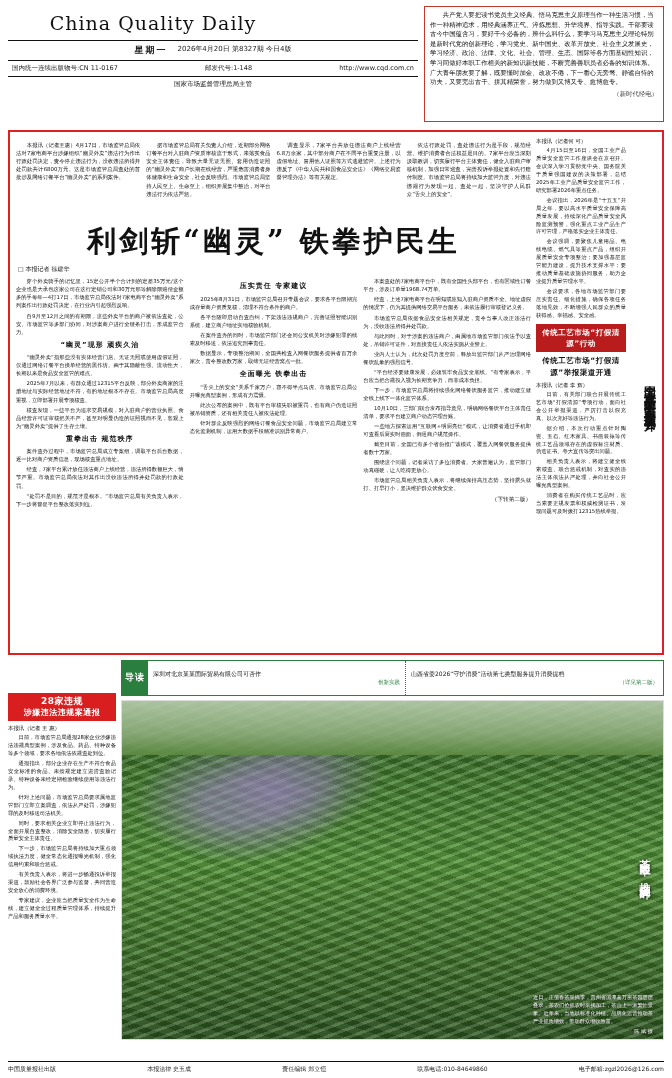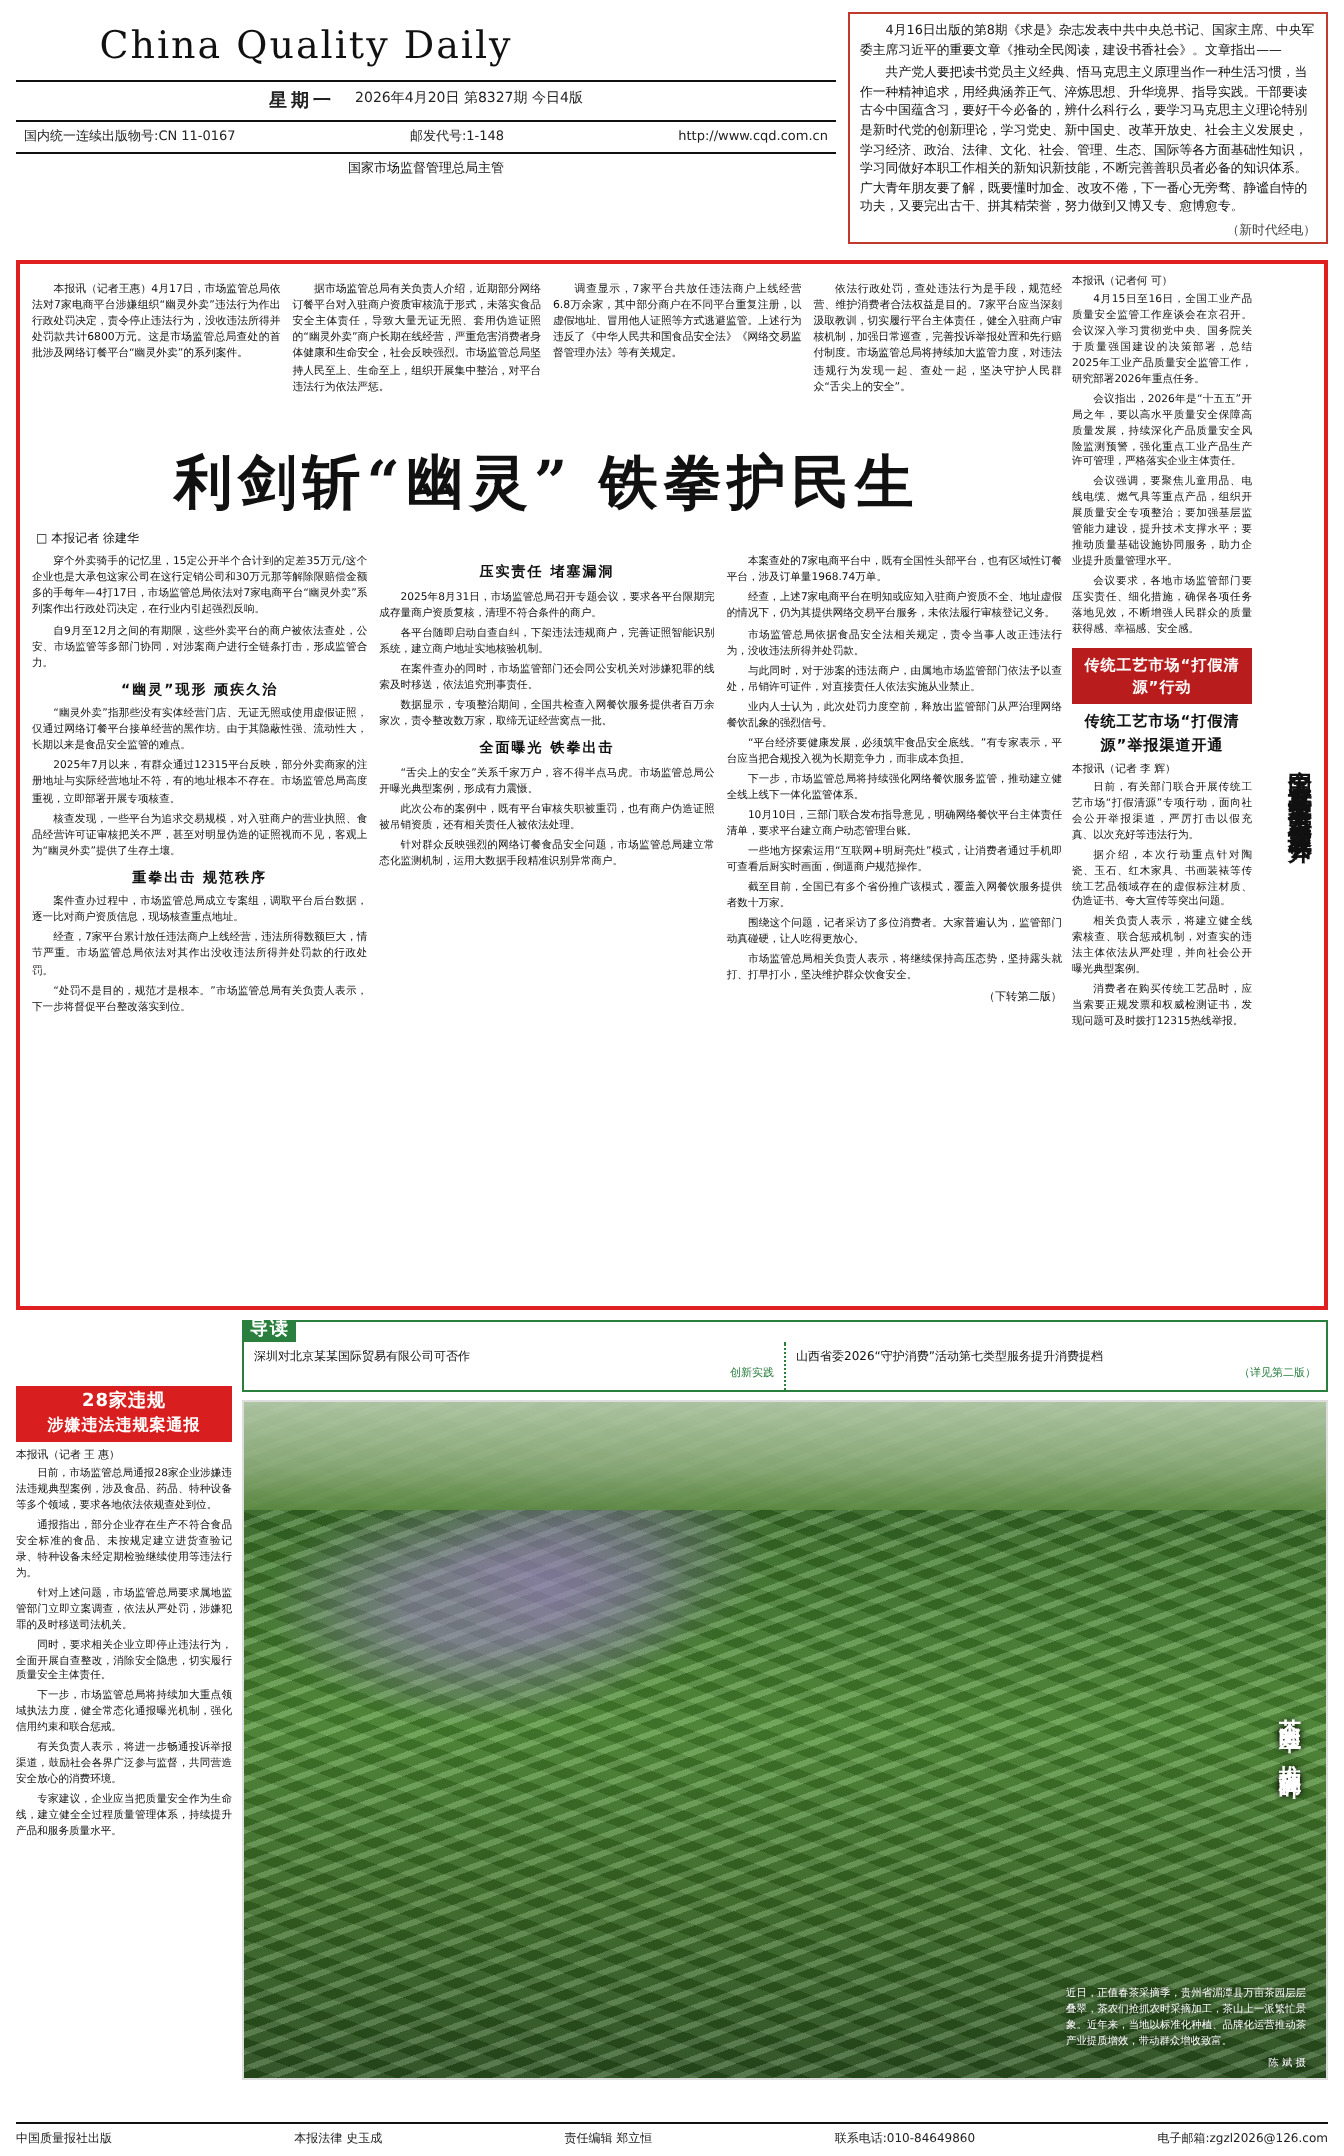--- a/index.html
+++ b/index.html
@@ -279,21 +279,20 @@
   .ll-title small { display: block; font-size: 8px; }
   .lower-left p { margin: 0 0 2px 0; text-indent: 2em; }
   .ll-src { font-size: 5.4px; margin: 3px 0 2px 0; }
 
   .lower-right { flex: 1; display: flex; flex-direction: column; }
   .guide {
     display: flex;
     border: 1px solid #2a7f3f;
     height: 36px;
     margin-bottom: 4px;
-    flex-direction: column;
   }
   .guide-label {
     width: 26px;
     background: #2a7f3f;
     color: #fff;
     font-size: 9px;
     font-weight: bold;
     display: flex;
     flex-direction: column;
     align-items: center;
@@ -391,21 +390,20 @@
       </div>
       <div class="mast-meta2">
         <span>国内统一连续出版物号:CN 11-0167</span>
         <span>邮发代号:1-148</span>
         <span>http://www.cqd.com.cn</span>
       </div>
       <div class="mast-meta3">国家市场监督管理总局主管</div>
     </div>
 
     <div class="notice">
-      <p>4月16日出版的第8期《求是》杂志发表中共中央总书记、国家主席、中央军委主席习近平的重要文章《推动全民阅读，建设书香社会》。文章指出——</p>
       <p>共产党人要把读书党员主义经典、悟马克思主义原理当作一种生活习惯，当作一种精神追求，用经典涵养正气、淬炼思想、升华境界、指导实践。干部要读古今中国蕴含习，要好干今必备的，辨什么科行么，要学习马克思主义理论特别是新时代党的创新理论，学习党史、新中国史、改革开放史、社会主义发展史，学习经济、政治、法律、文化、社会、管理、生态、国际等各方面基础性知识，学习同做好本职工作相关的新知识新技能，不断完善善职员者必备的知识体系。广大青年朋友要了解，既要懂时加金、改攻不倦，下一番心无旁骛、静谧自恃的功夫，又要完出古干、拼其精荣誉，努力做到又博又专、愈博愈专。</p>
       <div class="src">（新时代经电）</div>
     </div>
   </div>
 
   <div class="feature">
     <div class="feature-main">
 
       <div class="lead-cols">
         <div class="col">
@@ -434,21 +432,21 @@
           <div class="sec">“幽灵”现形  顽疾久治</div>
           <p>“幽灵外卖”指那些没有实体经营门店、无证无照或使用虚假证照，仅通过网络订餐平台接单经营的黑作坊。由于其隐蔽性强、流动性大，长期以来是食品安全监管的难点。</p>
           <p>2025年7月以来，有群众通过12315平台反映，部分外卖商家的注册地址与实际经营地址不符，有的地址根本不存在。市场监管总局高度重视，立即部署开展专项核查。</p>
           <p>核查发现，一些平台为追求交易规模，对入驻商户的营业执照、食品经营许可证审核把关不严，甚至对明显伪造的证照视而不见，客观上为“幽灵外卖”提供了生存土壤。</p>
           <div class="sec">重拳出击  规范秩序</div>
           <p>案件查办过程中，市场监管总局成立专案组，调取平台后台数据，逐一比对商户资质信息，现场核查重点地址。</p>
           <p>经查，7家平台累计放任违法商户上线经营，违法所得数额巨大，情节严重。市场监管总局依法对其作出没收违法所得并处罚款的行政处罚。</p>
           <p>“处罚不是目的，规范才是根本。”市场监管总局有关负责人表示，下一步将督促平台整改落实到位。</p>
         </div>
         <div class="col">
-          <div class="sec">压实责任  堵塞漏洞</div>
+          <div class="sec">压实责任  专家建议</div>
           <p>2025年8月31日，市场监管总局召开专题会议，要求各平台限期完成存量商户资质复核，清理不符合条件的商户。</p>
           <p>各平台随即启动自查自纠，下架违法违规商户，完善证照智能识别系统，建立商户地址实地核验机制。</p>
           <p>在案件查办的同时，市场监管部门还会同公安机关对涉嫌犯罪的线索及时移送，依法追究刑事责任。</p>
           <p>数据显示，专项整治期间，全国共检查入网餐饮服务提供者百万余家次，责令整改数万家，取缔无证经营窝点一批。</p>
           <div class="sec">全面曝光  铁拳出击</div>
           <p>“舌尖上的安全”关系千家万户，容不得半点马虎。市场监管总局公开曝光典型案例，形成有力震慑。</p>
           <p>此次公布的案例中，既有平台审核失职被重罚，也有商户伪造证照被吊销资质，还有相关责任人被依法处理。</p>
           <p>针对群众反映强烈的网络订餐食品安全问题，市场监管总局建立常态化监测机制，运用大数据手段精准识别异常商户。</p>
         </div>
         <div class="col">

